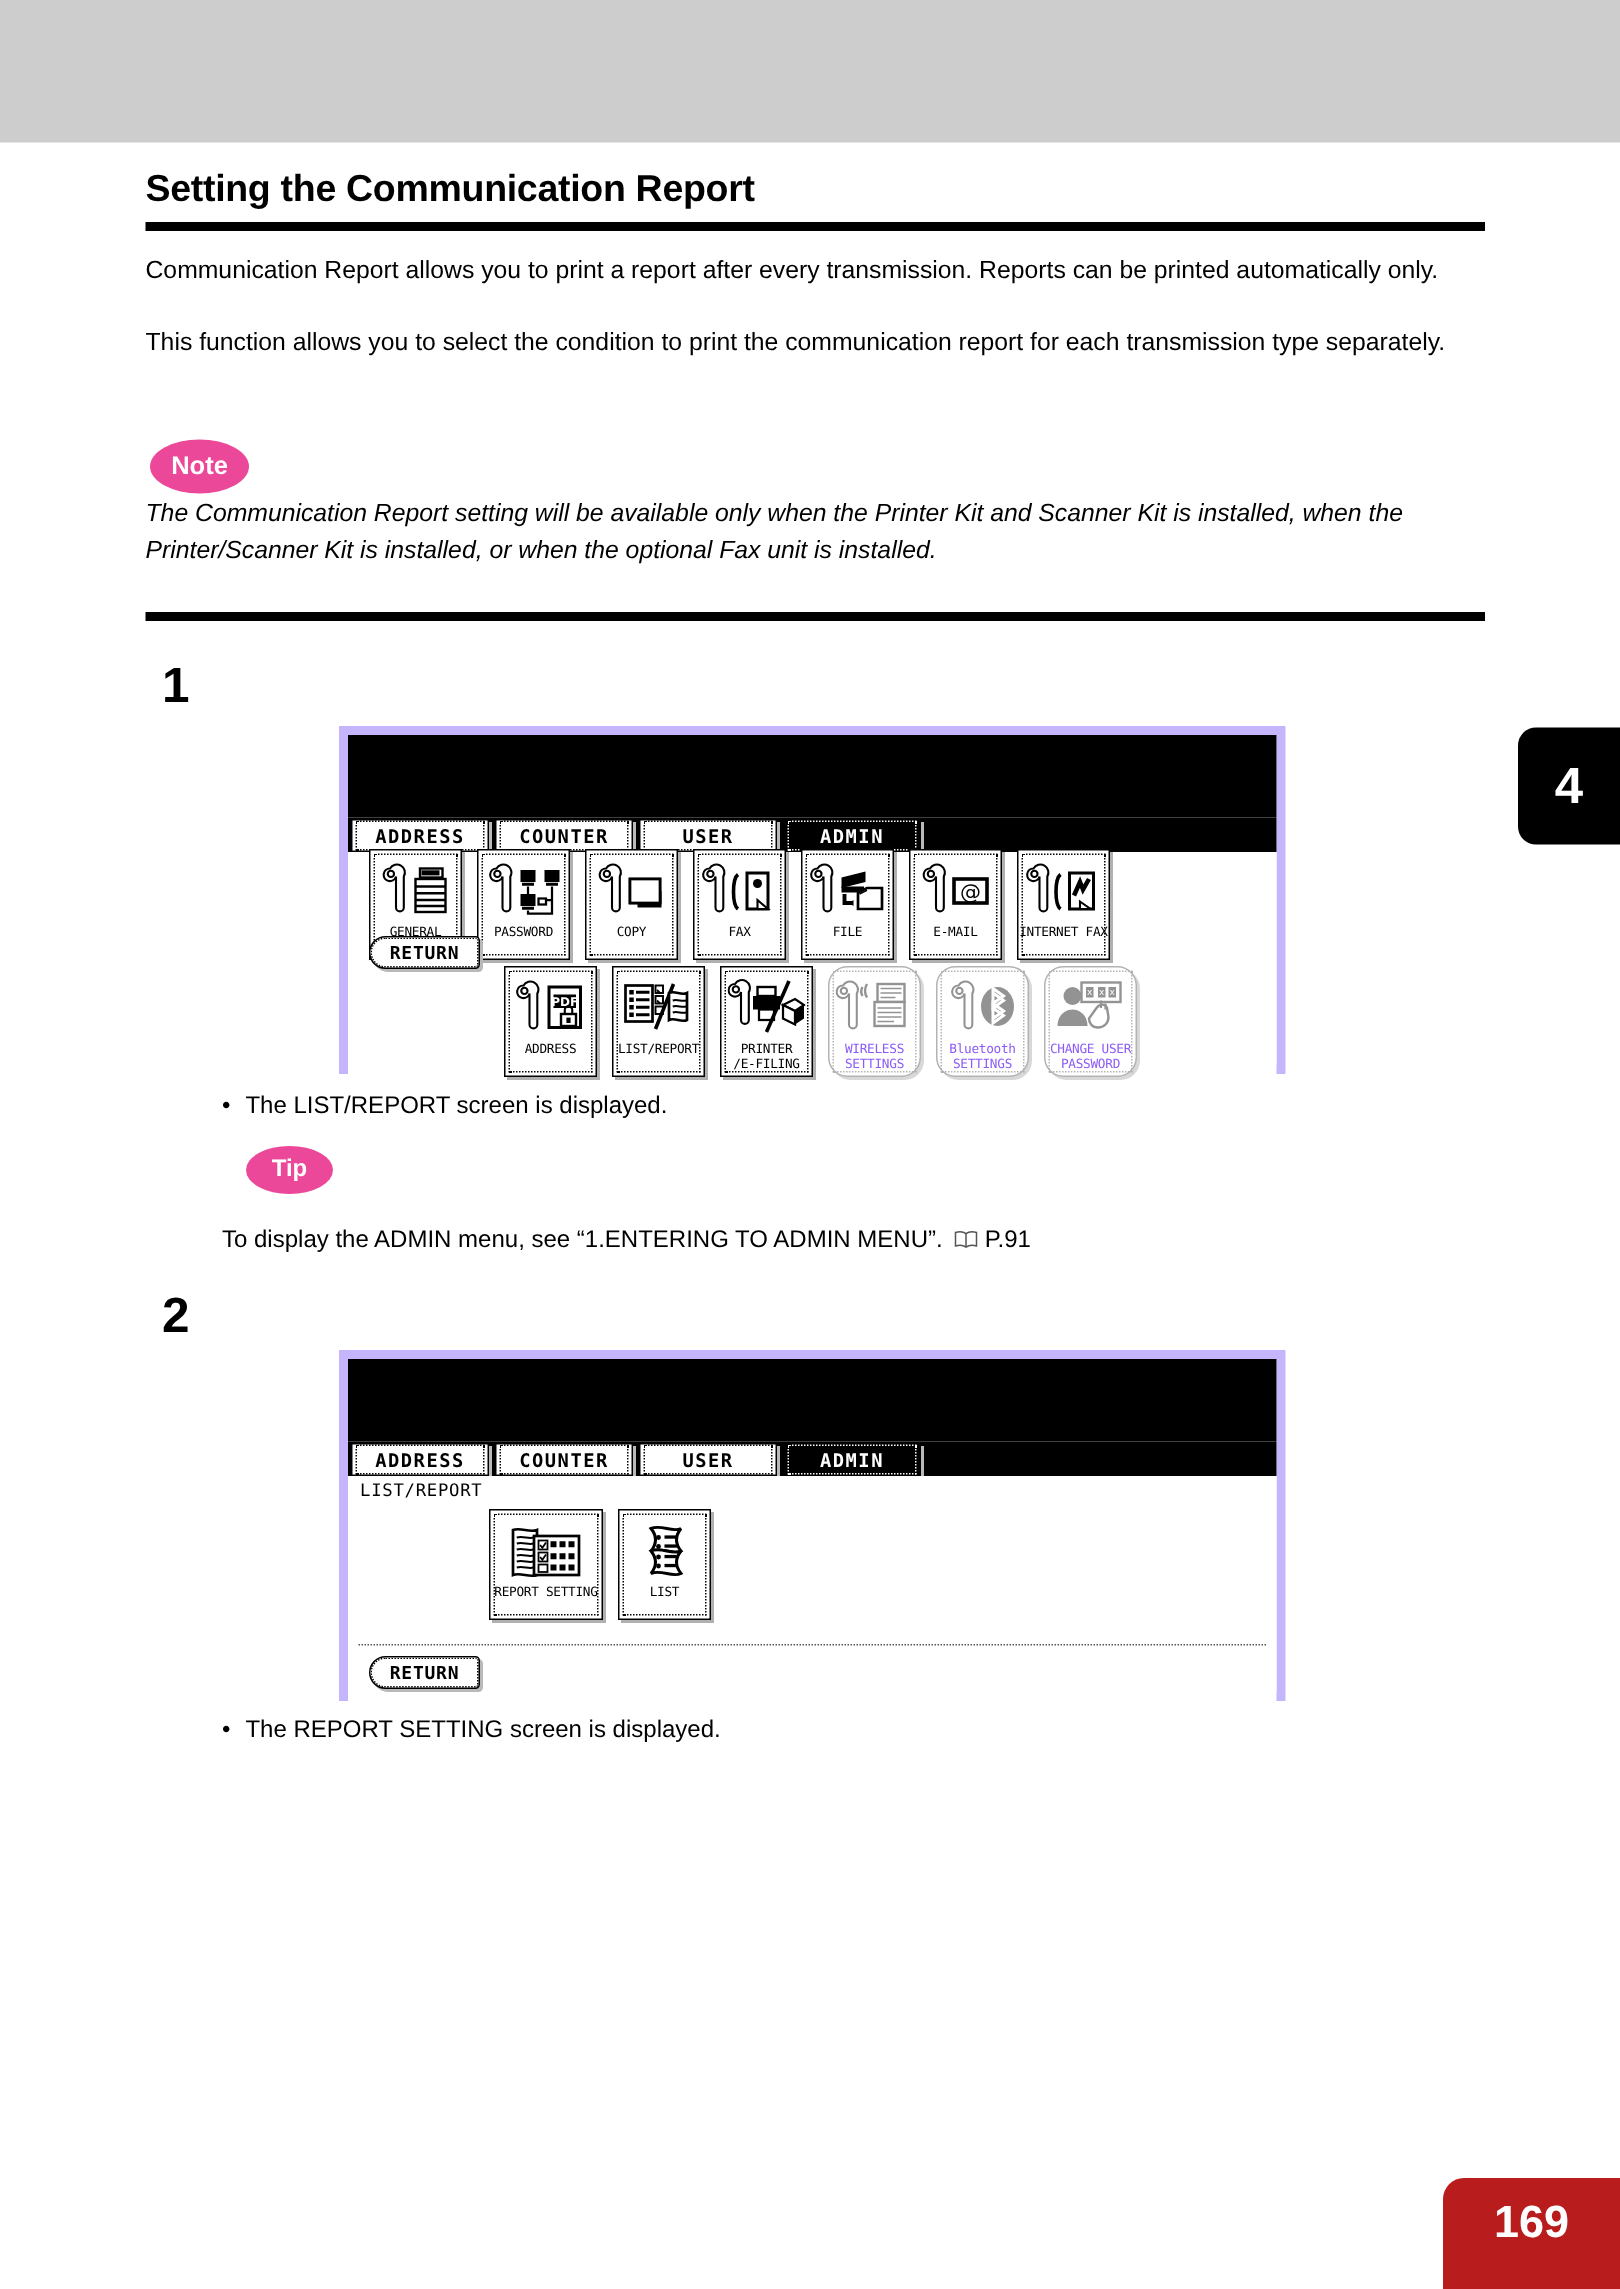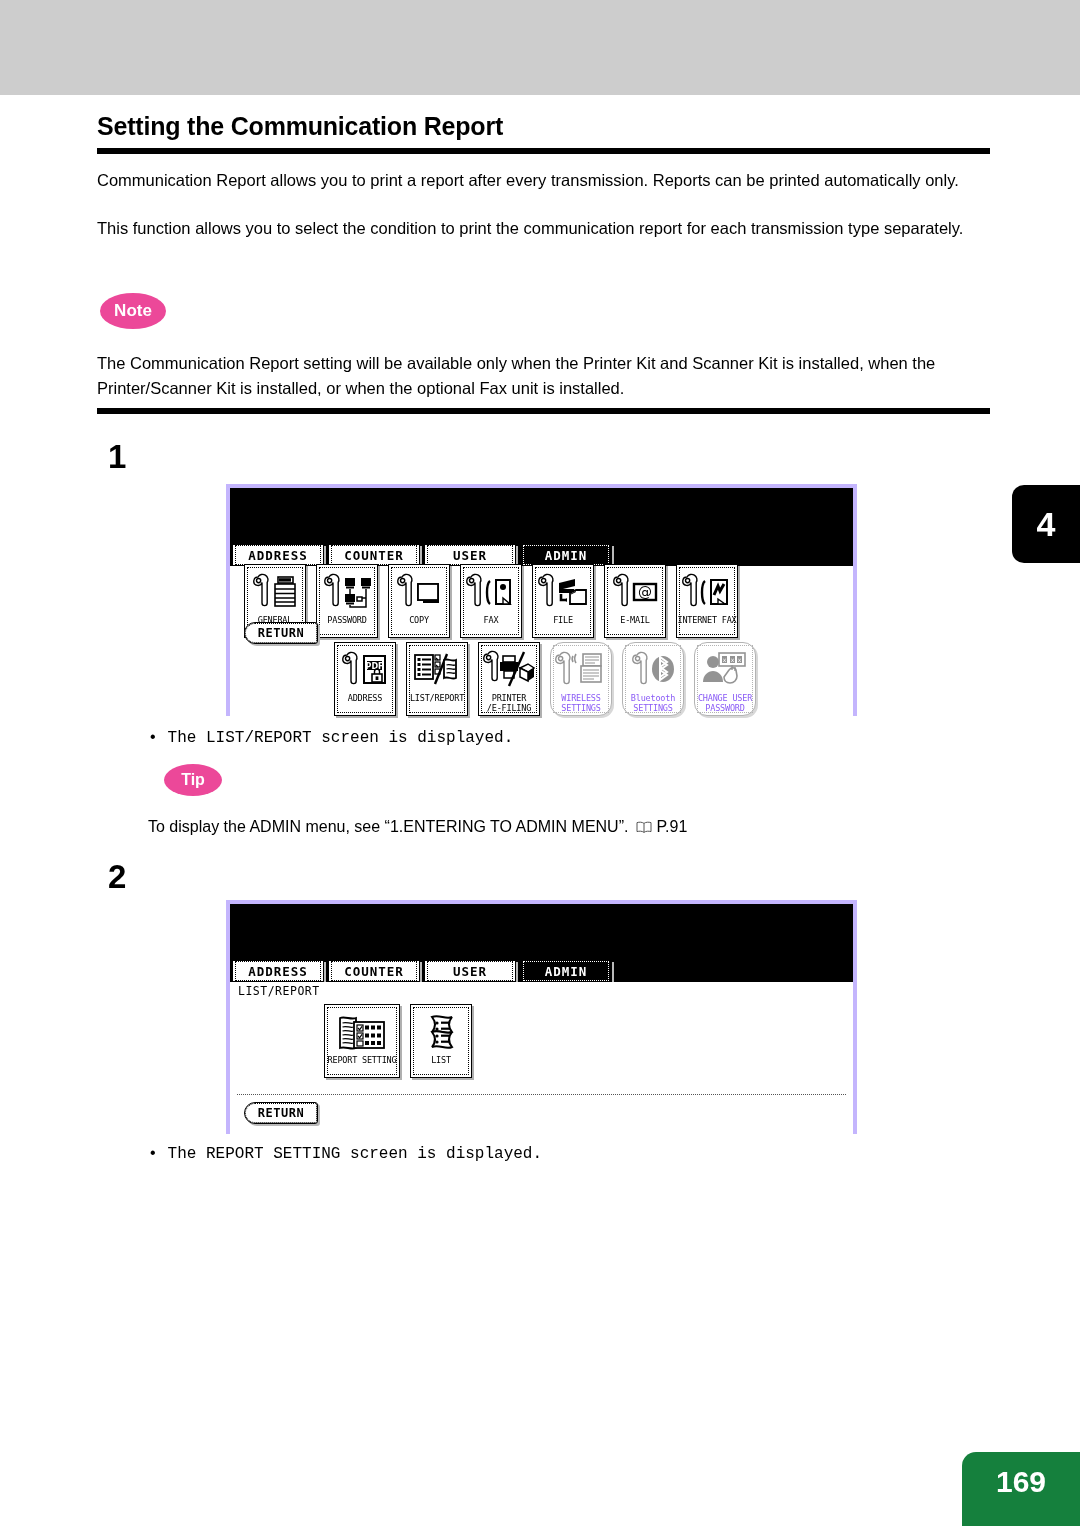--- a/index.html
+++ b/index.html
@@ -35,21 +35,21 @@
     font-weight: bold;
     display: flex;
     align-items: center;
     justify-content: center;
     letter-spacing: 0;
   }
   .page-tab {
     position: absolute;
     left: 962px; top: 1452px;
     width: 118px; height: 74px;
-    background: #15803d;
+    background: #b91c1c;
     border-radius: 14px 0 0 0;
     color: #ffffff;
     font-size: 30px;
     font-weight: bold;
     display: flex;
     align-items: center;
     justify-content: center;
     padding-bottom: 14px;
     box-sizing: border-box;
   }
@@ -121,40 +121,39 @@
     font-size: 22px;
     font-weight: bold;
     letter-spacing: -0.2px;
   }
 
   .bullet {
     position: absolute;
     left: 148px;
     font-size: 16px;
     line-height: 22px;
-    font-family: Liberation Mono, monospace;
   }
   .bullet .dot { margin-right: 10px; }
 
   .tip-text {
     position: absolute;
     left: 148px;
     font-size: 16px;
   }
   .book-icon {
     display: inline-block;
     vertical-align: -2px;
     margin: 0 4px 0 8px;
   }
 
   
   .screen {
     position: absolute;
     background: #ffffff;
-    border: 4px solid #c4b5fd;
+    border: 6px solid #c4b5fd;
     box-sizing: border-box;
   }
   .screen-black {
     background: #000000;
     width: 100%;
     box-sizing: border-box;
   }
   .tabbar {
     position: absolute;
     left: 0;
@@ -306,21 +305,21 @@
 
 <div class="doc">
 
   <div class="h1">Setting the Communication Report</div>
   <div class="rule-thick" style="top:148px;"></div>
 
   <div class="para" style="top:168px;">Communication Report allows you to print a report after every transmission.  Reports can be printed automatically only.</div>
   <div class="para" style="top:216px;">This function allows you to select the condition to print the communication report for each transmission type separately.</div>
 
   <div class="badge badge-note">Note</div>
-  <div class="para" style="top:351px;">The Communication Report setting will be available only when the Printer Kit and Scanner Kit is installed, when the Printer/Scanner Kit is installed, or when the optional Fax unit is installed.</div>
+  <div class="para" style="top:330px;font-style:italic;">The Communication Report setting will be available only when the Printer Kit and Scanner Kit is installed, when the Printer/Scanner Kit is installed, or when the optional Fax unit is installed.</div>
 
   <div class="rule-thick" style="top:408px;"></div>
 
   <div class="step" style="top:438px;">
     <span class="step-num">1</span>
   </div>
 
   <div class="screen" style="left:226px; top:484px; width:631px; height:232px;">
     <div class="screen-black" style="height:55px;"></div>
 

